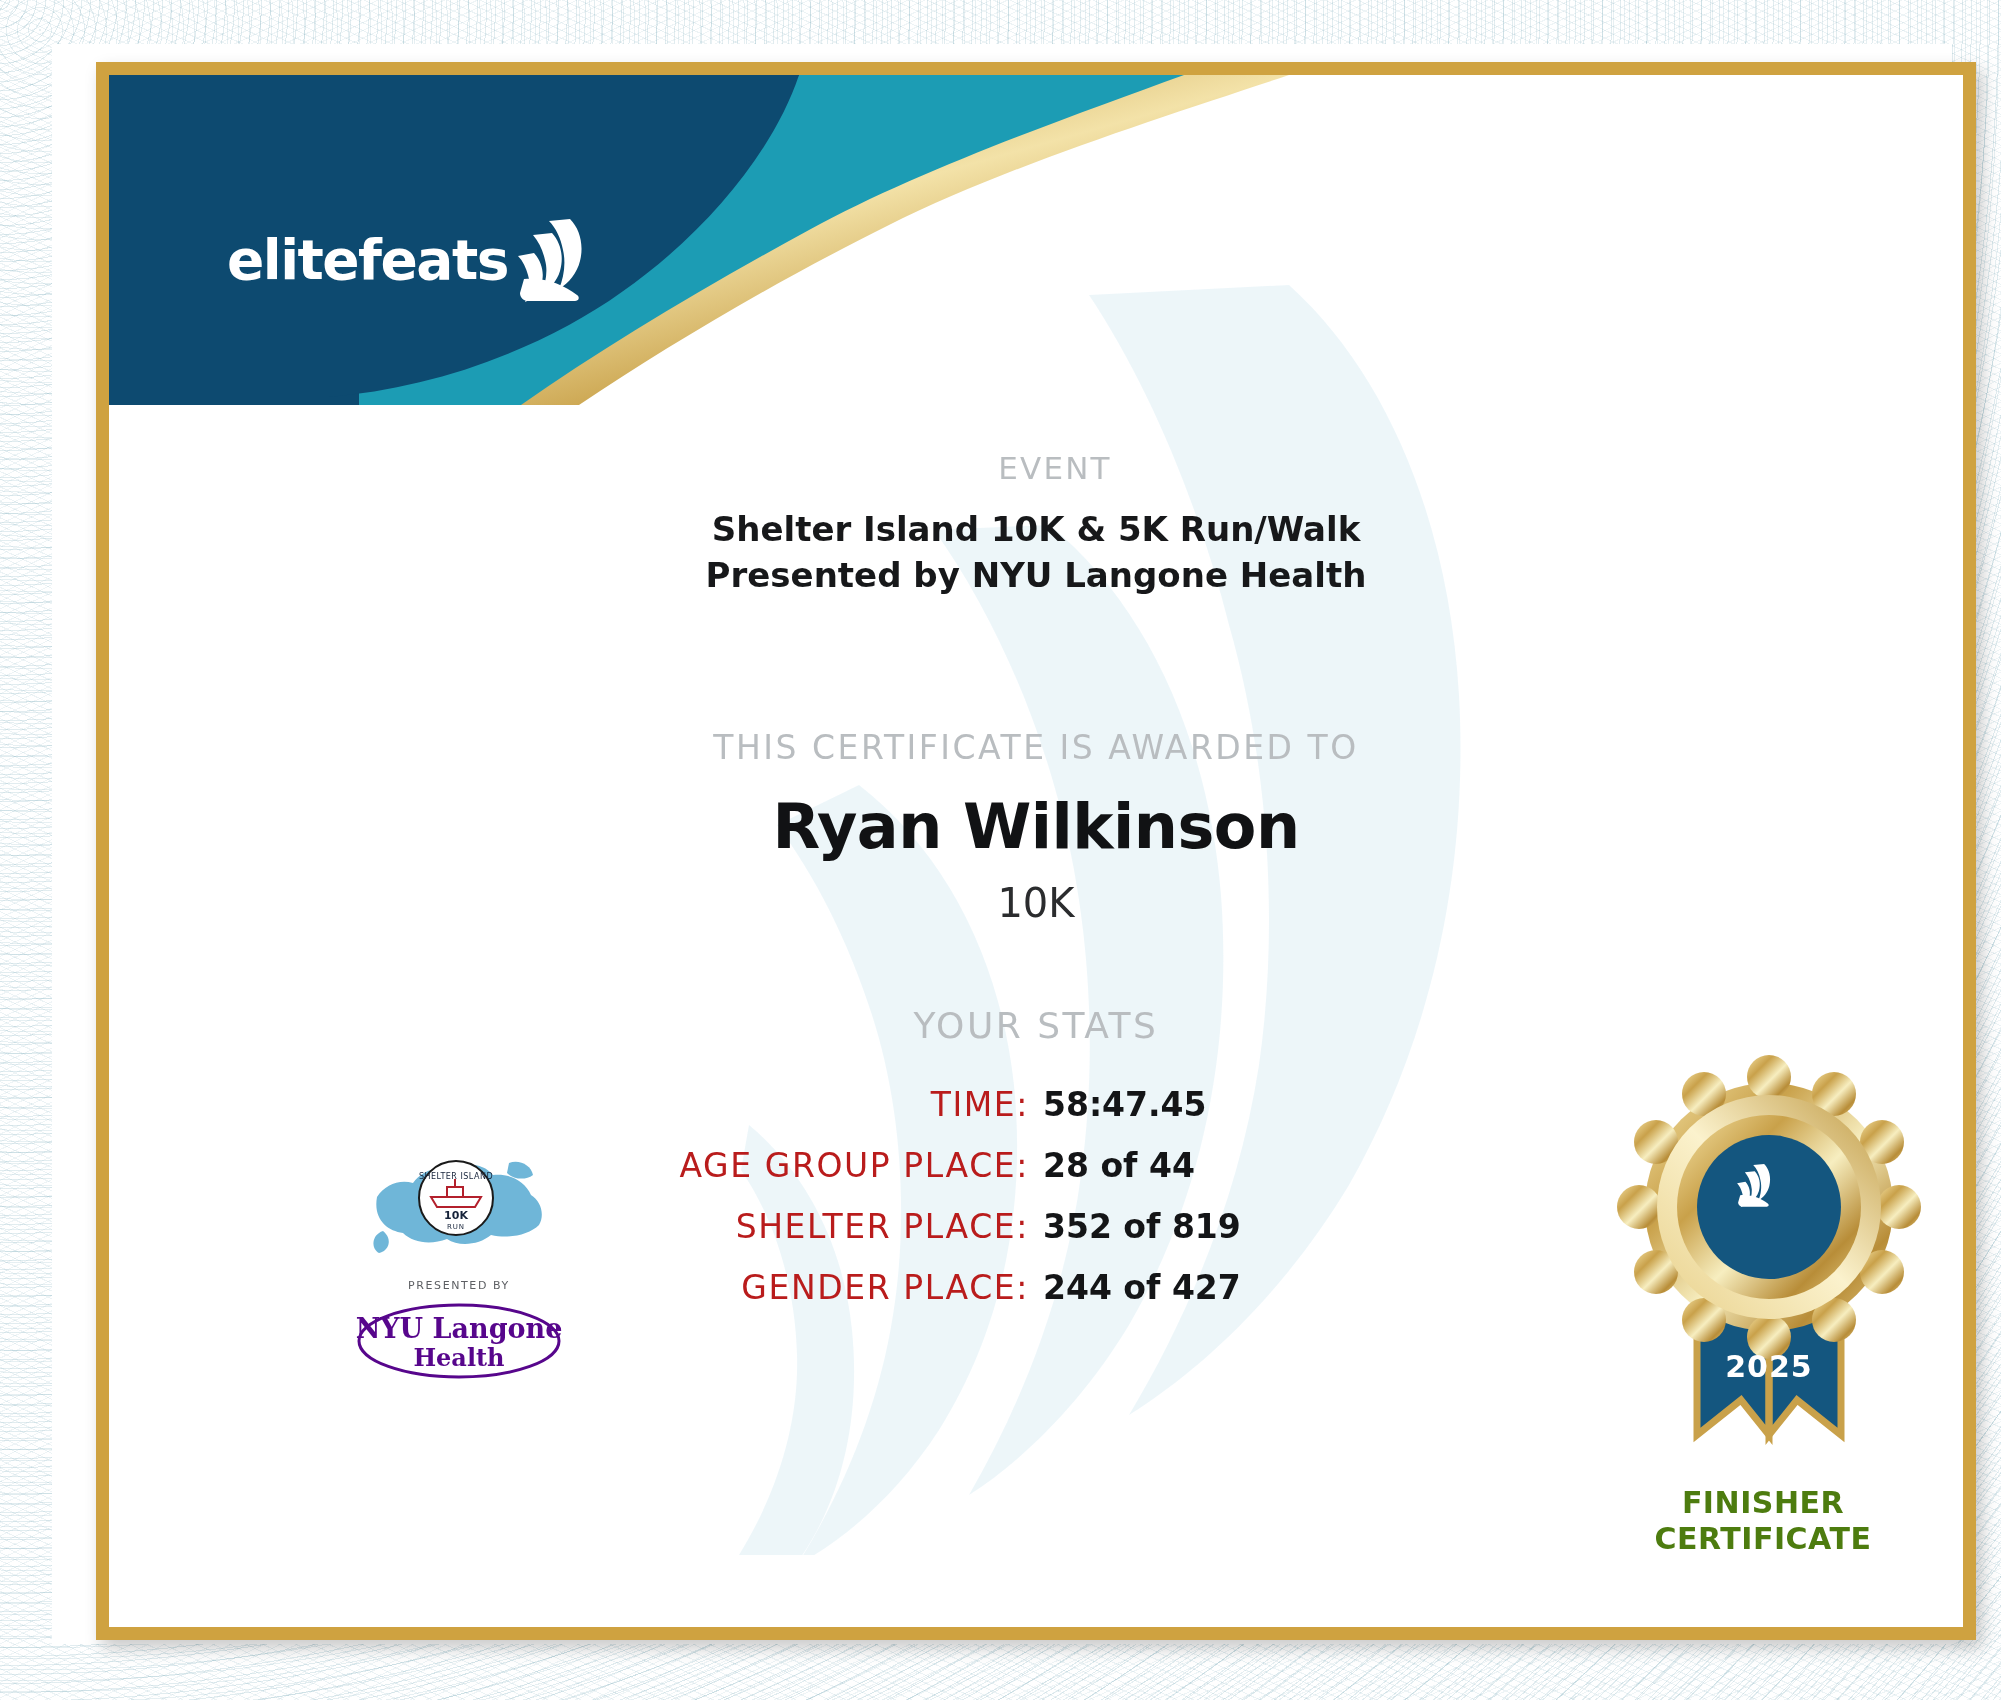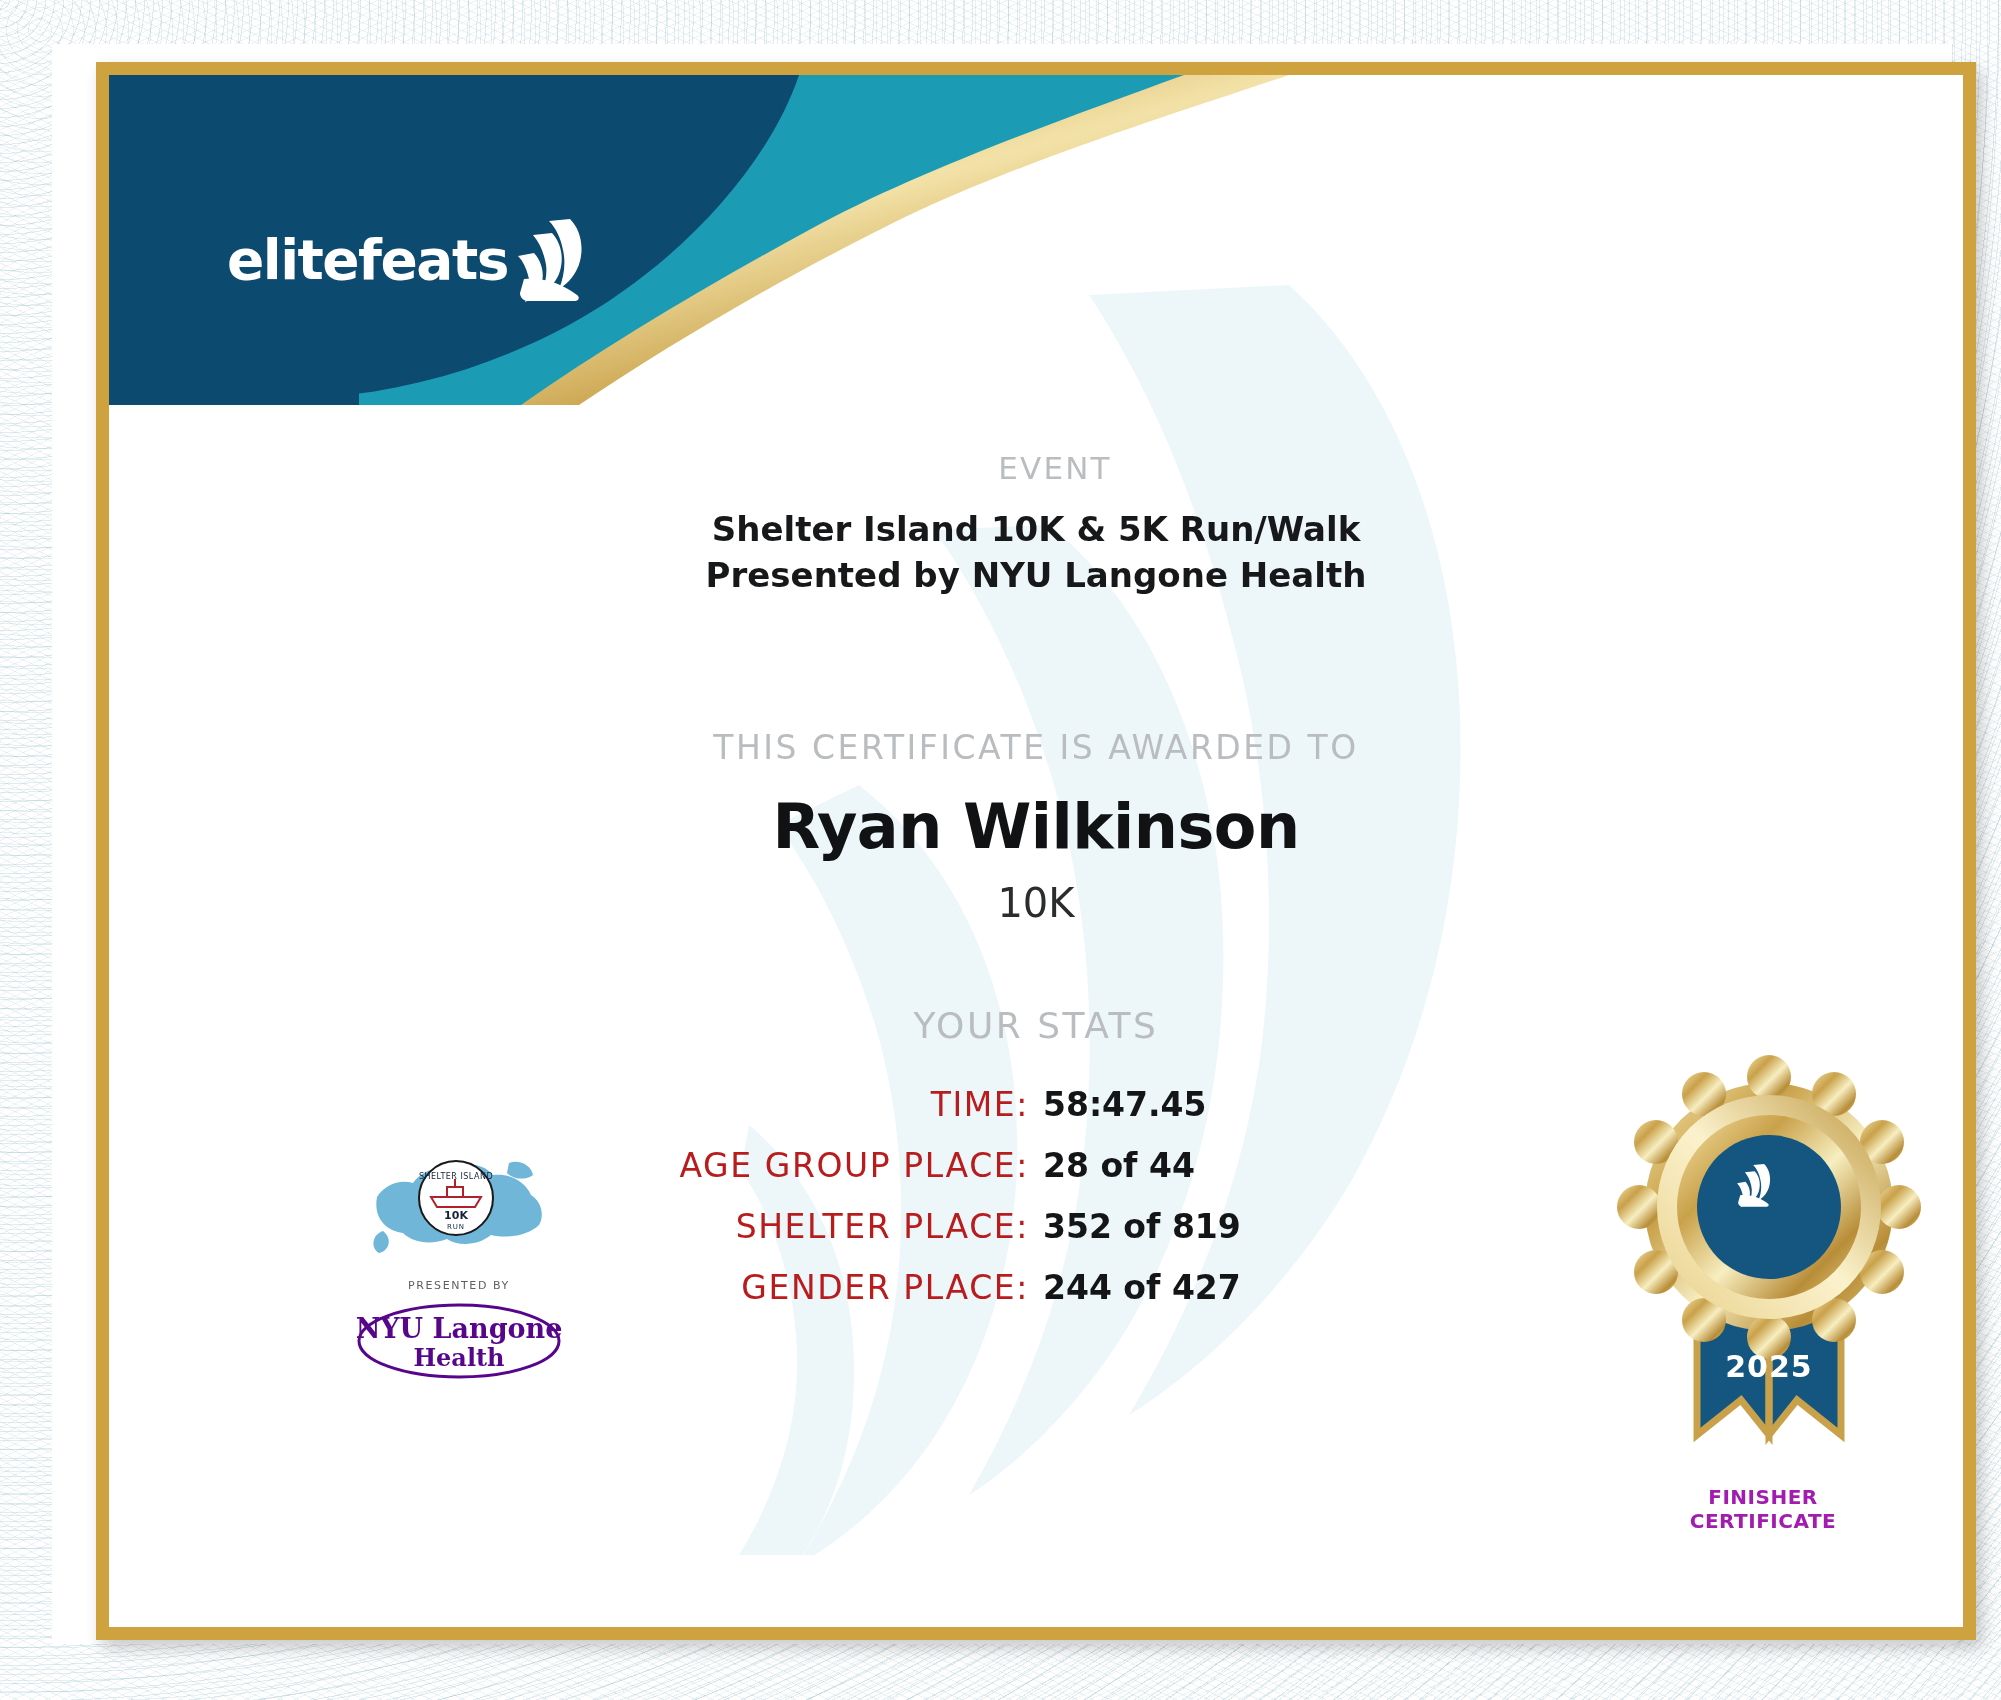--- a/index.html
+++ b/index.html
@@ -229,22 +229,22 @@
     font-weight: 700;
     letter-spacing: 1px;
     font-family: "DejaVu Sans", sans-serif;
     text-align: center;
   }
   .finisher-text {
     position: absolute;
     left: 0;
     right: 12px;
     top: 430px;
-    color: #a21caf;
-    font-size: 20px;
+    color: #4d7c0f;
+    font-size: 30px;
     font-weight: 700;
     line-height: 1.2;
     letter-spacing: 0.5px;
     font-family: "DejaVu Sans", sans-serif;
   }
 </style>
 </head>
 <body>
 
 <div class="page">

